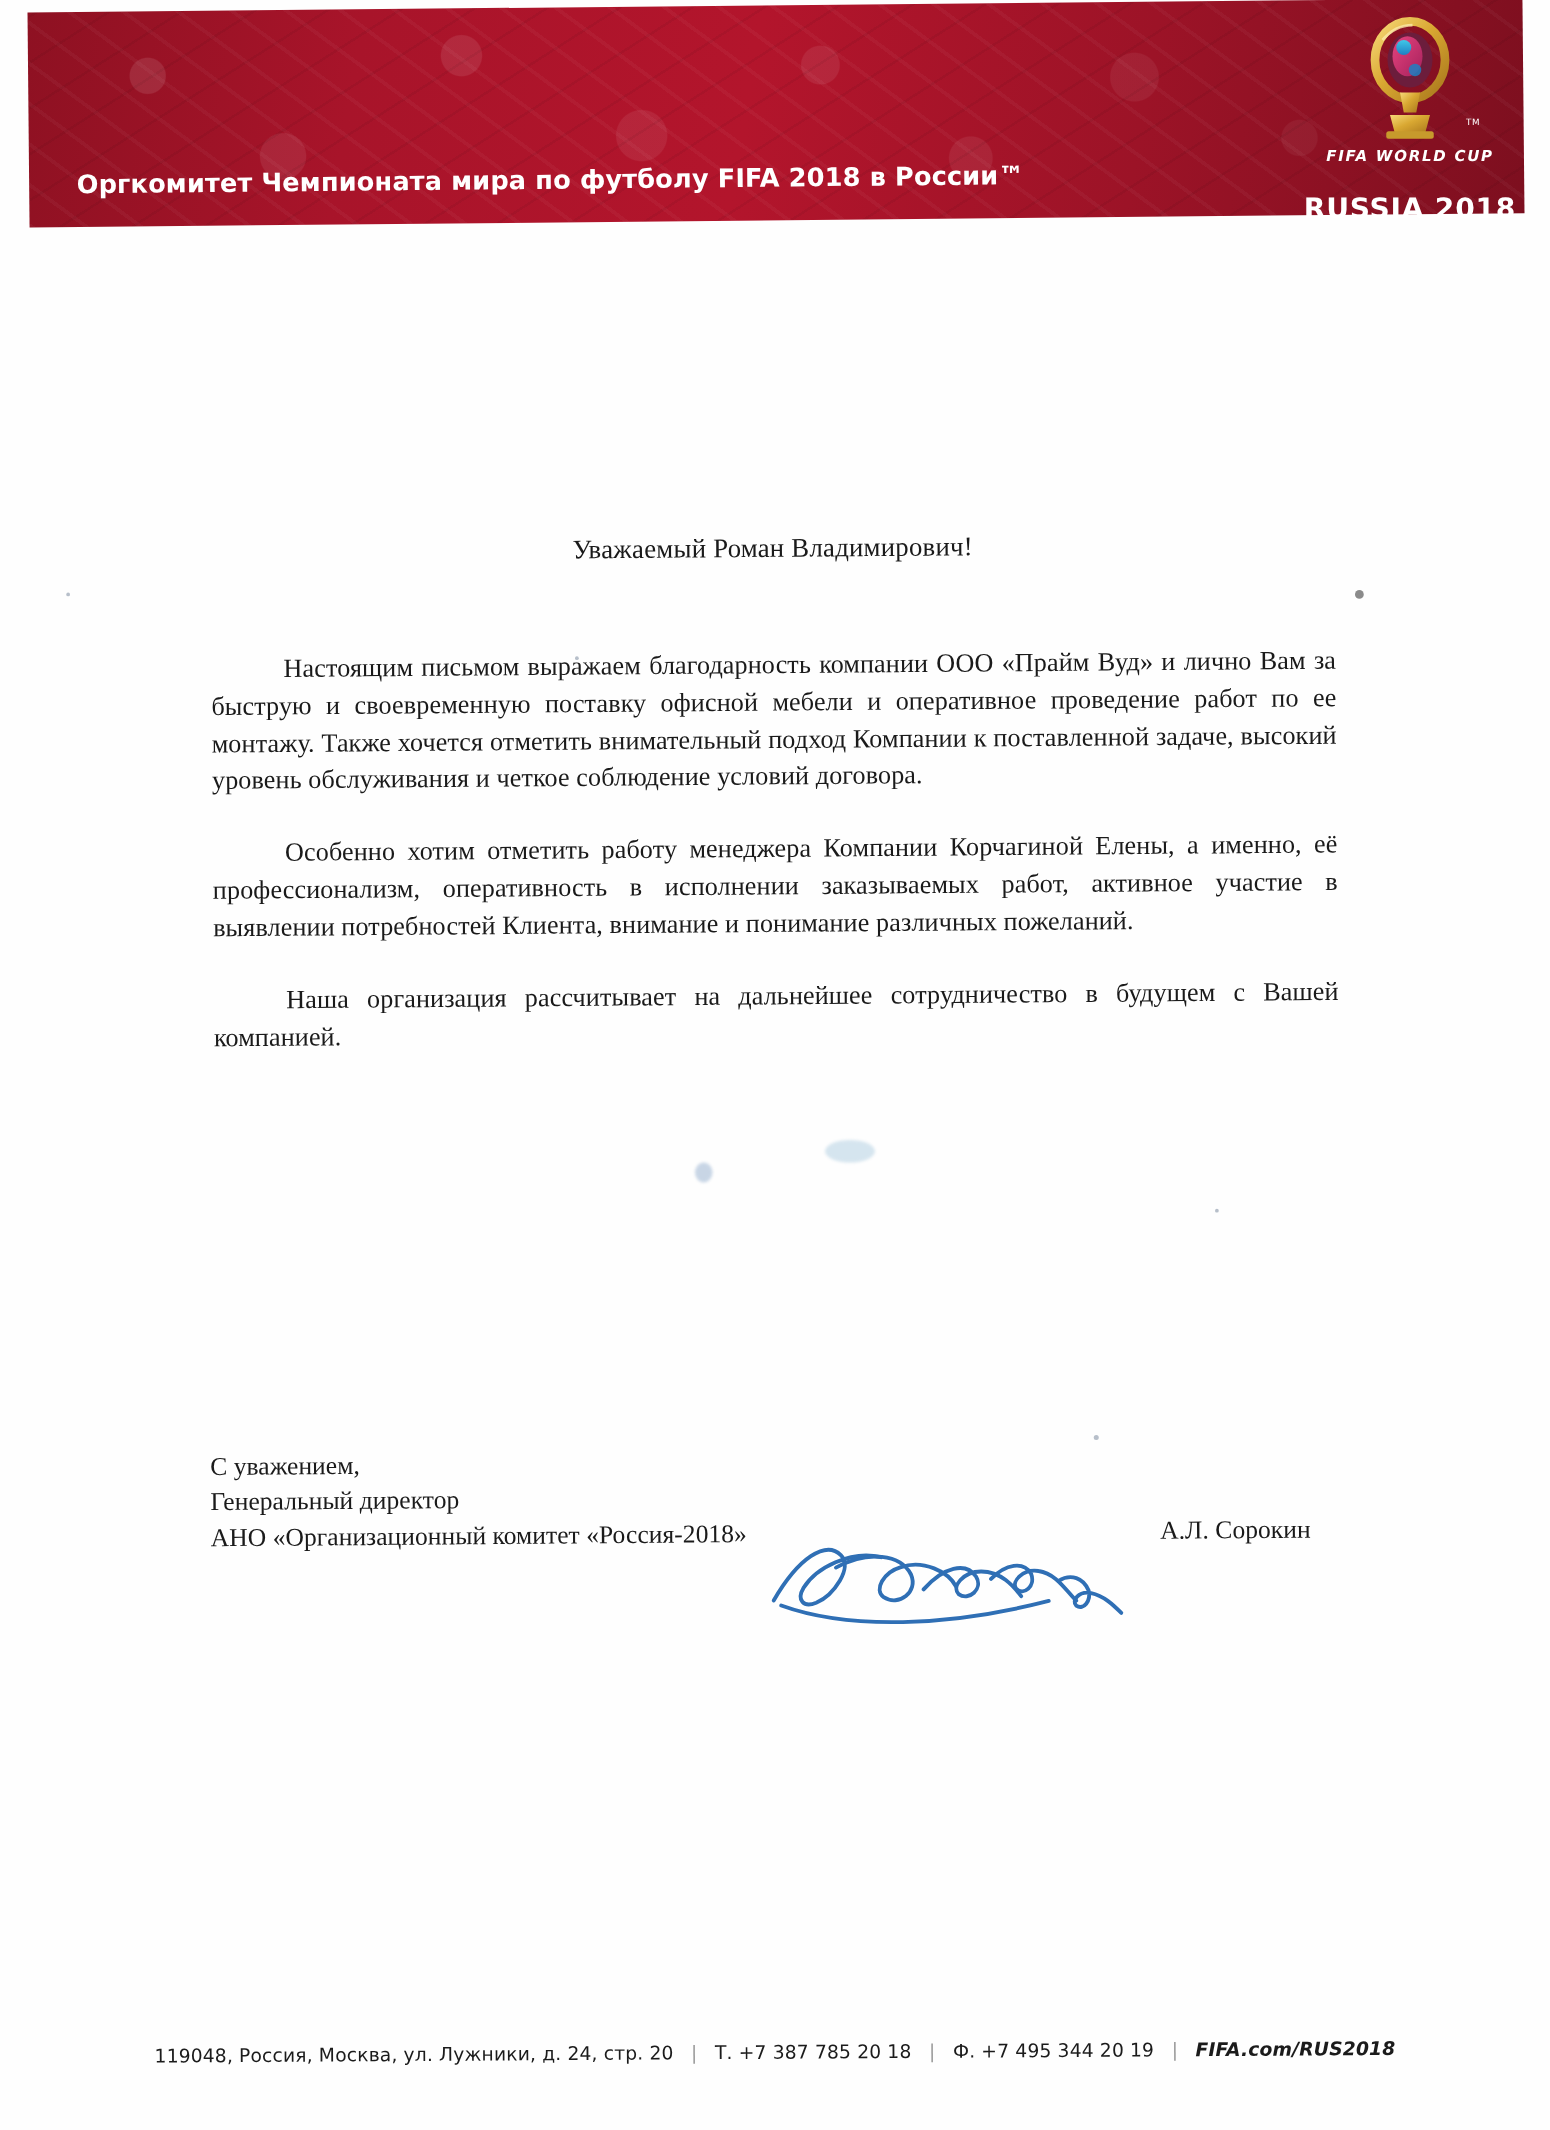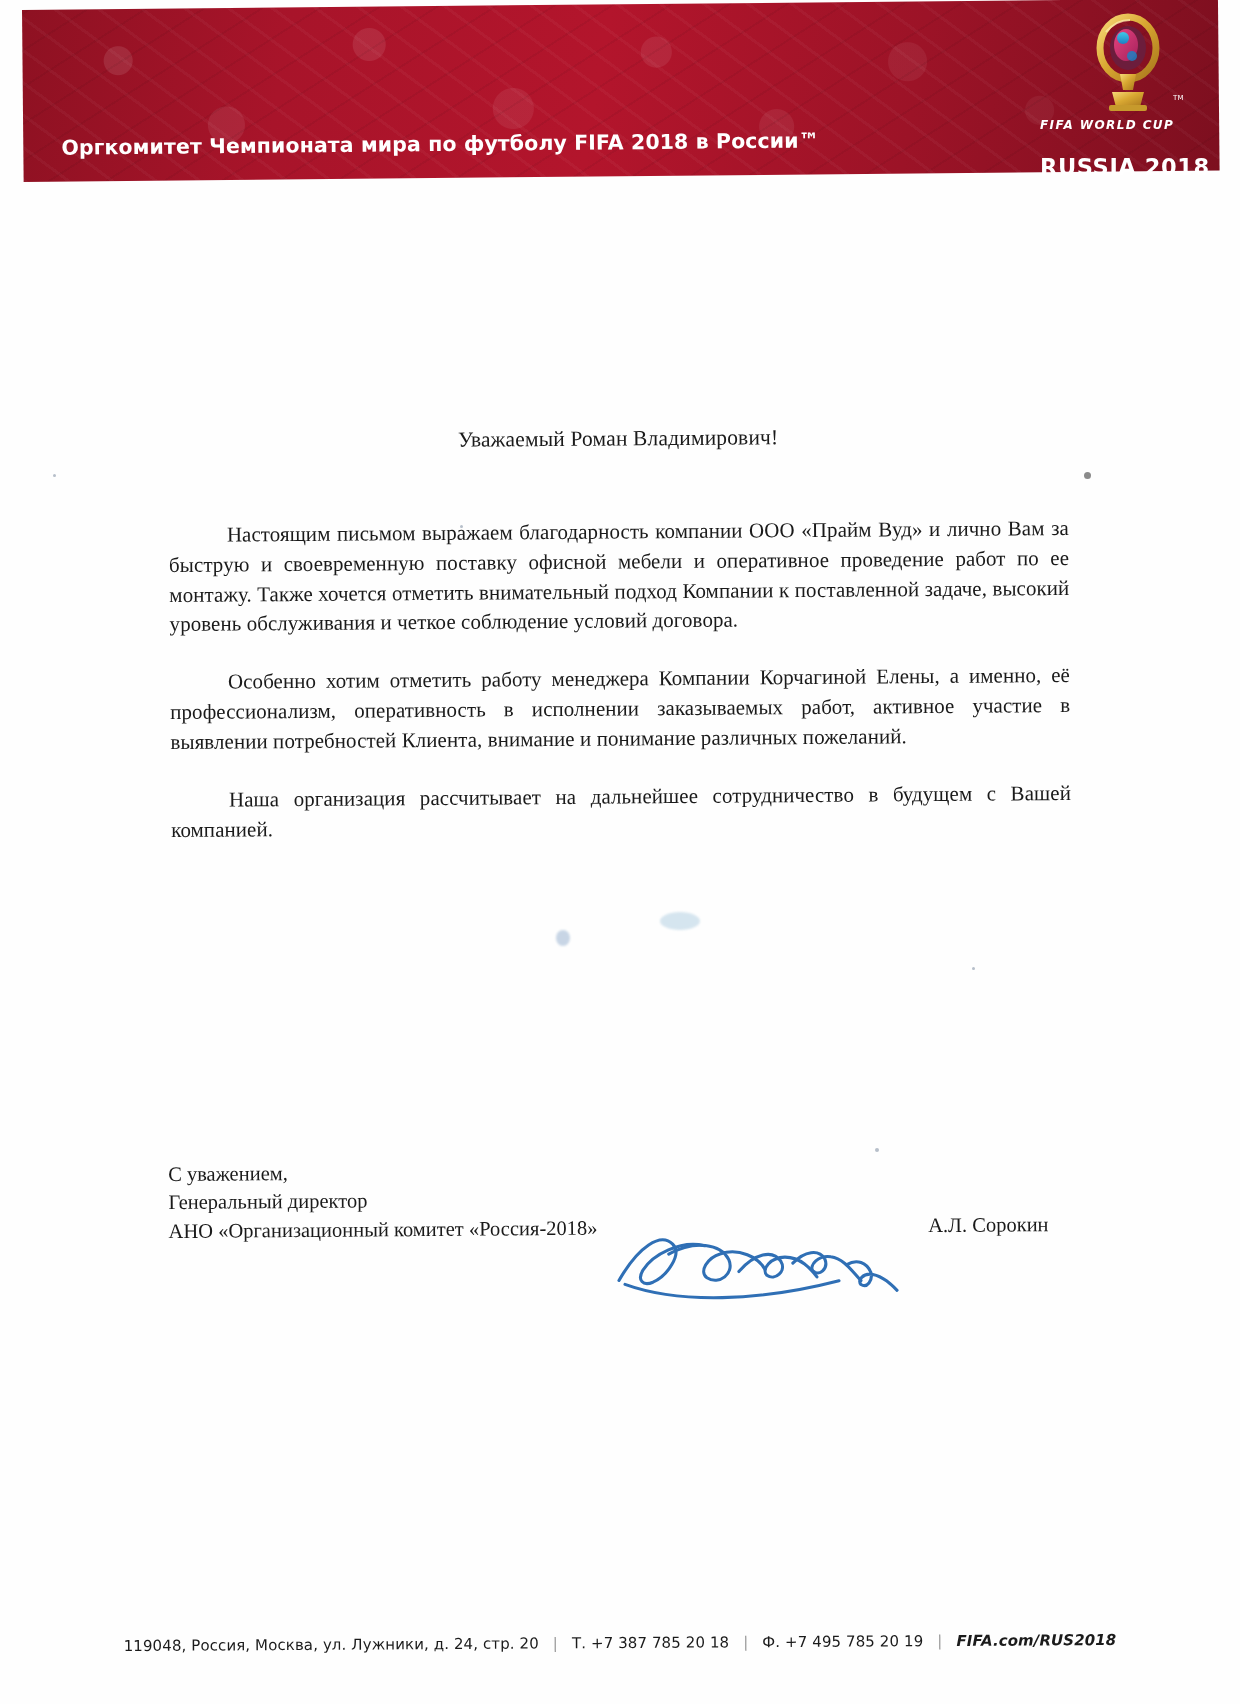--- a/index.html
+++ b/index.html
@@ -67,20 +67,21 @@
   }
 
   
   .logo-block {
     position: absolute;
     right: 24px;
     top: 8px;
     width: 176px;
     height: 158px;
     z-index: 4;
+    text-align: center;
   }
   .logo-trophy {
     width: 92px;
     height: 104px;
     margin: 4px auto 2px;
     display: block;
   }
   .logo-tm {
     position: absolute;
     right: 32px;
@@ -280,21 +281,21 @@
       </g>
     </svg>
   </div>
 
   <div class="footer">
     <div class="footer-inner">
       <span>119048, Россия, Москва, ул. Лужники, д. 24, стр. 20</span>
       <span class="footer-sep">|</span>
       <span>Т. +7 387 785 20 18</span>
       <span class="footer-sep">|</span>
-      <span>Ф. +7 495 785 20 19</span>
+      <span>Ф. +7 495 344 20 19</span>
       <span class="footer-sep">|</span>
       <span class="footer-url">FIFA.com/RUS2018</span>
     </div>
   </div>
 
   <div class="speck dark" style="left:1084px; top:472px; width:7px; height:7px;"></div>
   <div class="speck" style="left:53px; top:474px; width:3px; height:3px;"></div>
   <div class="speck" style="left:460px; top:525px; width:3px; height:3px;"></div>
   <div class="speck" style="left:875px; top:1148px; width:4px; height:4px;"></div>
   <div class="speck" style="left:972px; top:967px; width:3px; height:3px;"></div>

